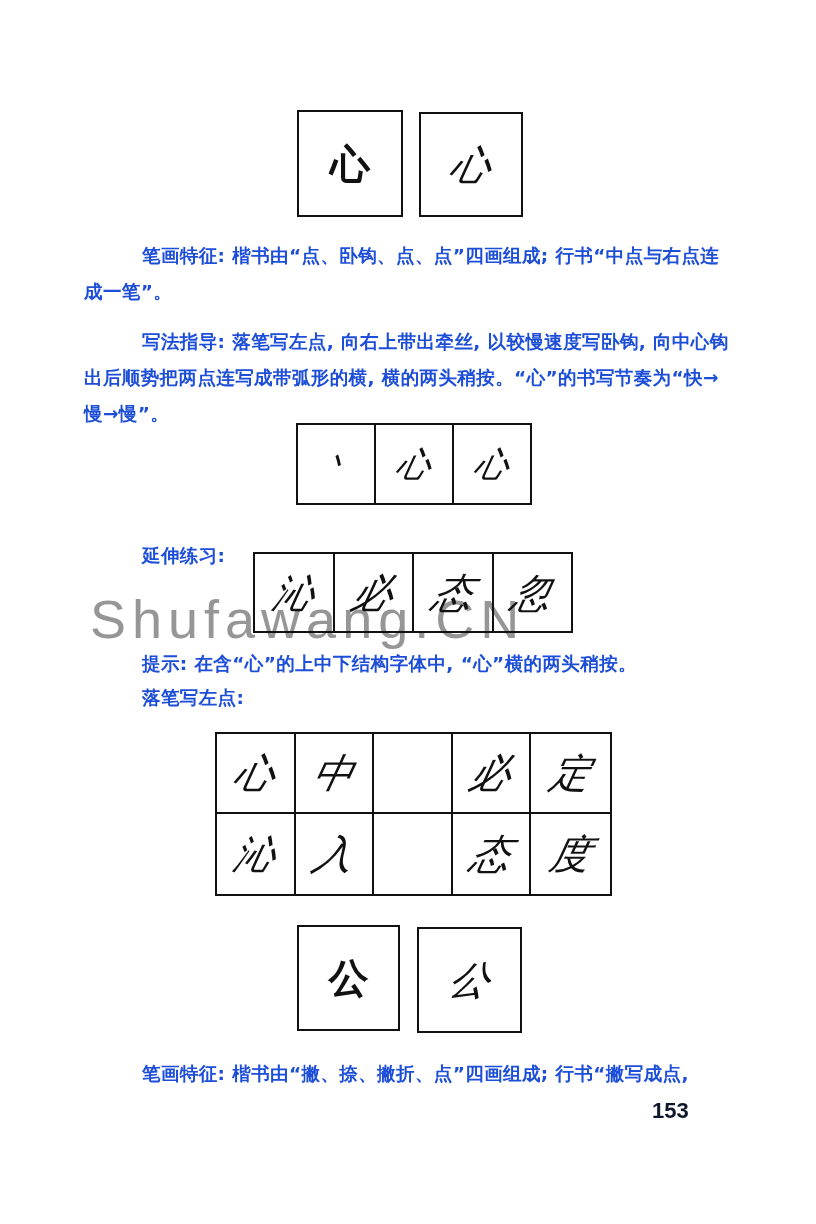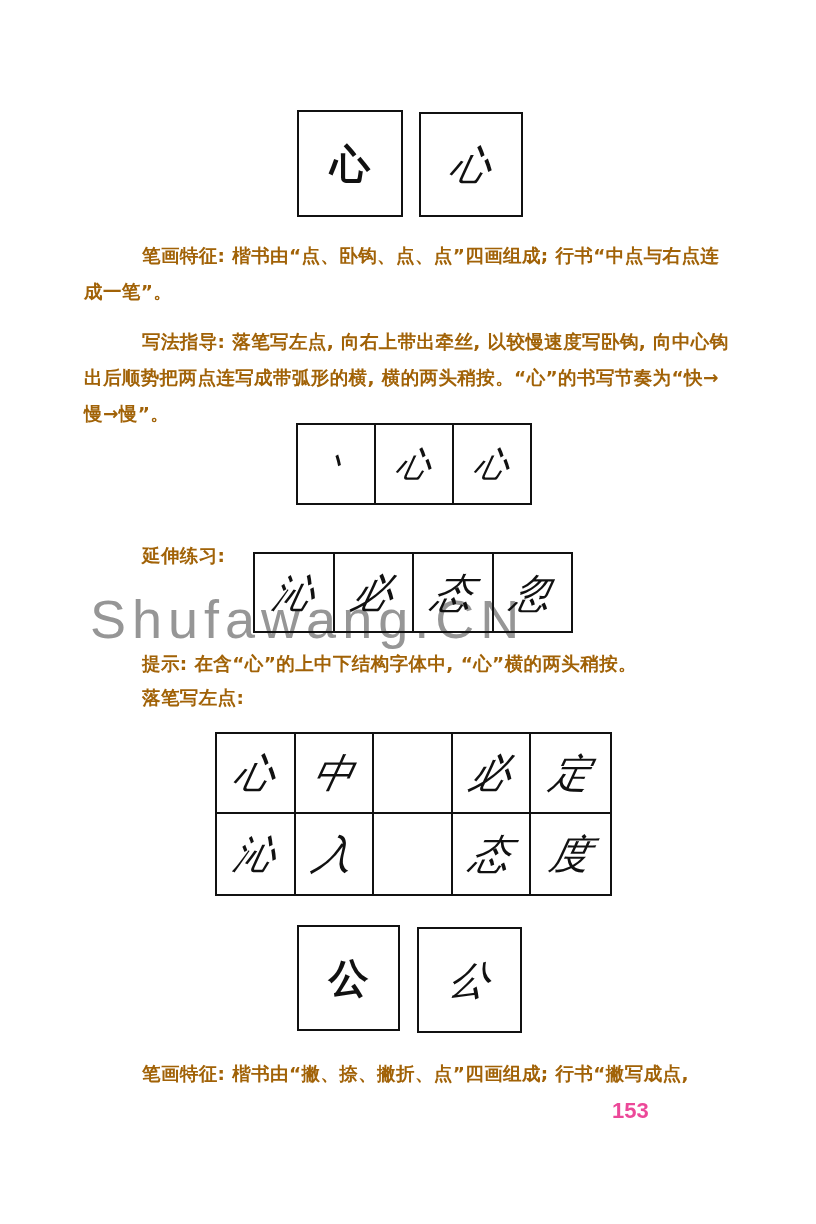--- a/index.html
+++ b/index.html
@@ -23,31 +23,31 @@
   }
   .row .cell:last-child { border-right: none; }
   .grid { position: absolute; border: 2px solid #111; box-sizing: border-box; display: grid;
     grid-template-columns: repeat(5, 1fr); grid-template-rows: repeat(2, 1fr); }
   .grid .cell { display: flex; align-items: center; justify-content: center;
     border-right: 2px solid #111; border-bottom: 2px solid #111; box-sizing: border-box; }
   .grid .cell.c4 { border-right: none; }
   .grid .cell.r1 { border-bottom: none; }
   .para {
     position: absolute; left: 84px; width: 650px; font-size: 18.5px; line-height: 36px;
-    letter-spacing: 0.4px; font-weight: bold; color: #a16207;
+    letter-spacing: 0.4px; font-weight: bold; color: #1d4ed8;
   }
   .para .indent { display: inline-block; width: 58px; }
   .watermark {
     position: absolute; left: 90px; top: 588px; font-family: "Liberation Sans", sans-serif;
     font-size: 54px; color: #737373; letter-spacing: 6px; opacity: 0.75; pointer-events: none;
     white-space: nowrap;
   }
   .page-num {
-    position: absolute; left: 612px; top: 1098px; font-family: "Liberation Sans", sans-serif;
-    font-weight: bold; font-size: 22px; color: #ec4899; text-align: center;
+    position: absolute; left: 652px; top: 1098px; font-family: "Liberation Sans", sans-serif;
+    font-weight: bold; font-size: 22px; color: #0f172a; text-align: center;
   }
 </style>
 </head>
 <body>
 
 <div class="watermark">Shufawang.CN</div>
 
 <div class="box" style="left:297px; top:110px; width:106px; height:107px;">
   <span class="glyph kai">心</span>
 </div>

